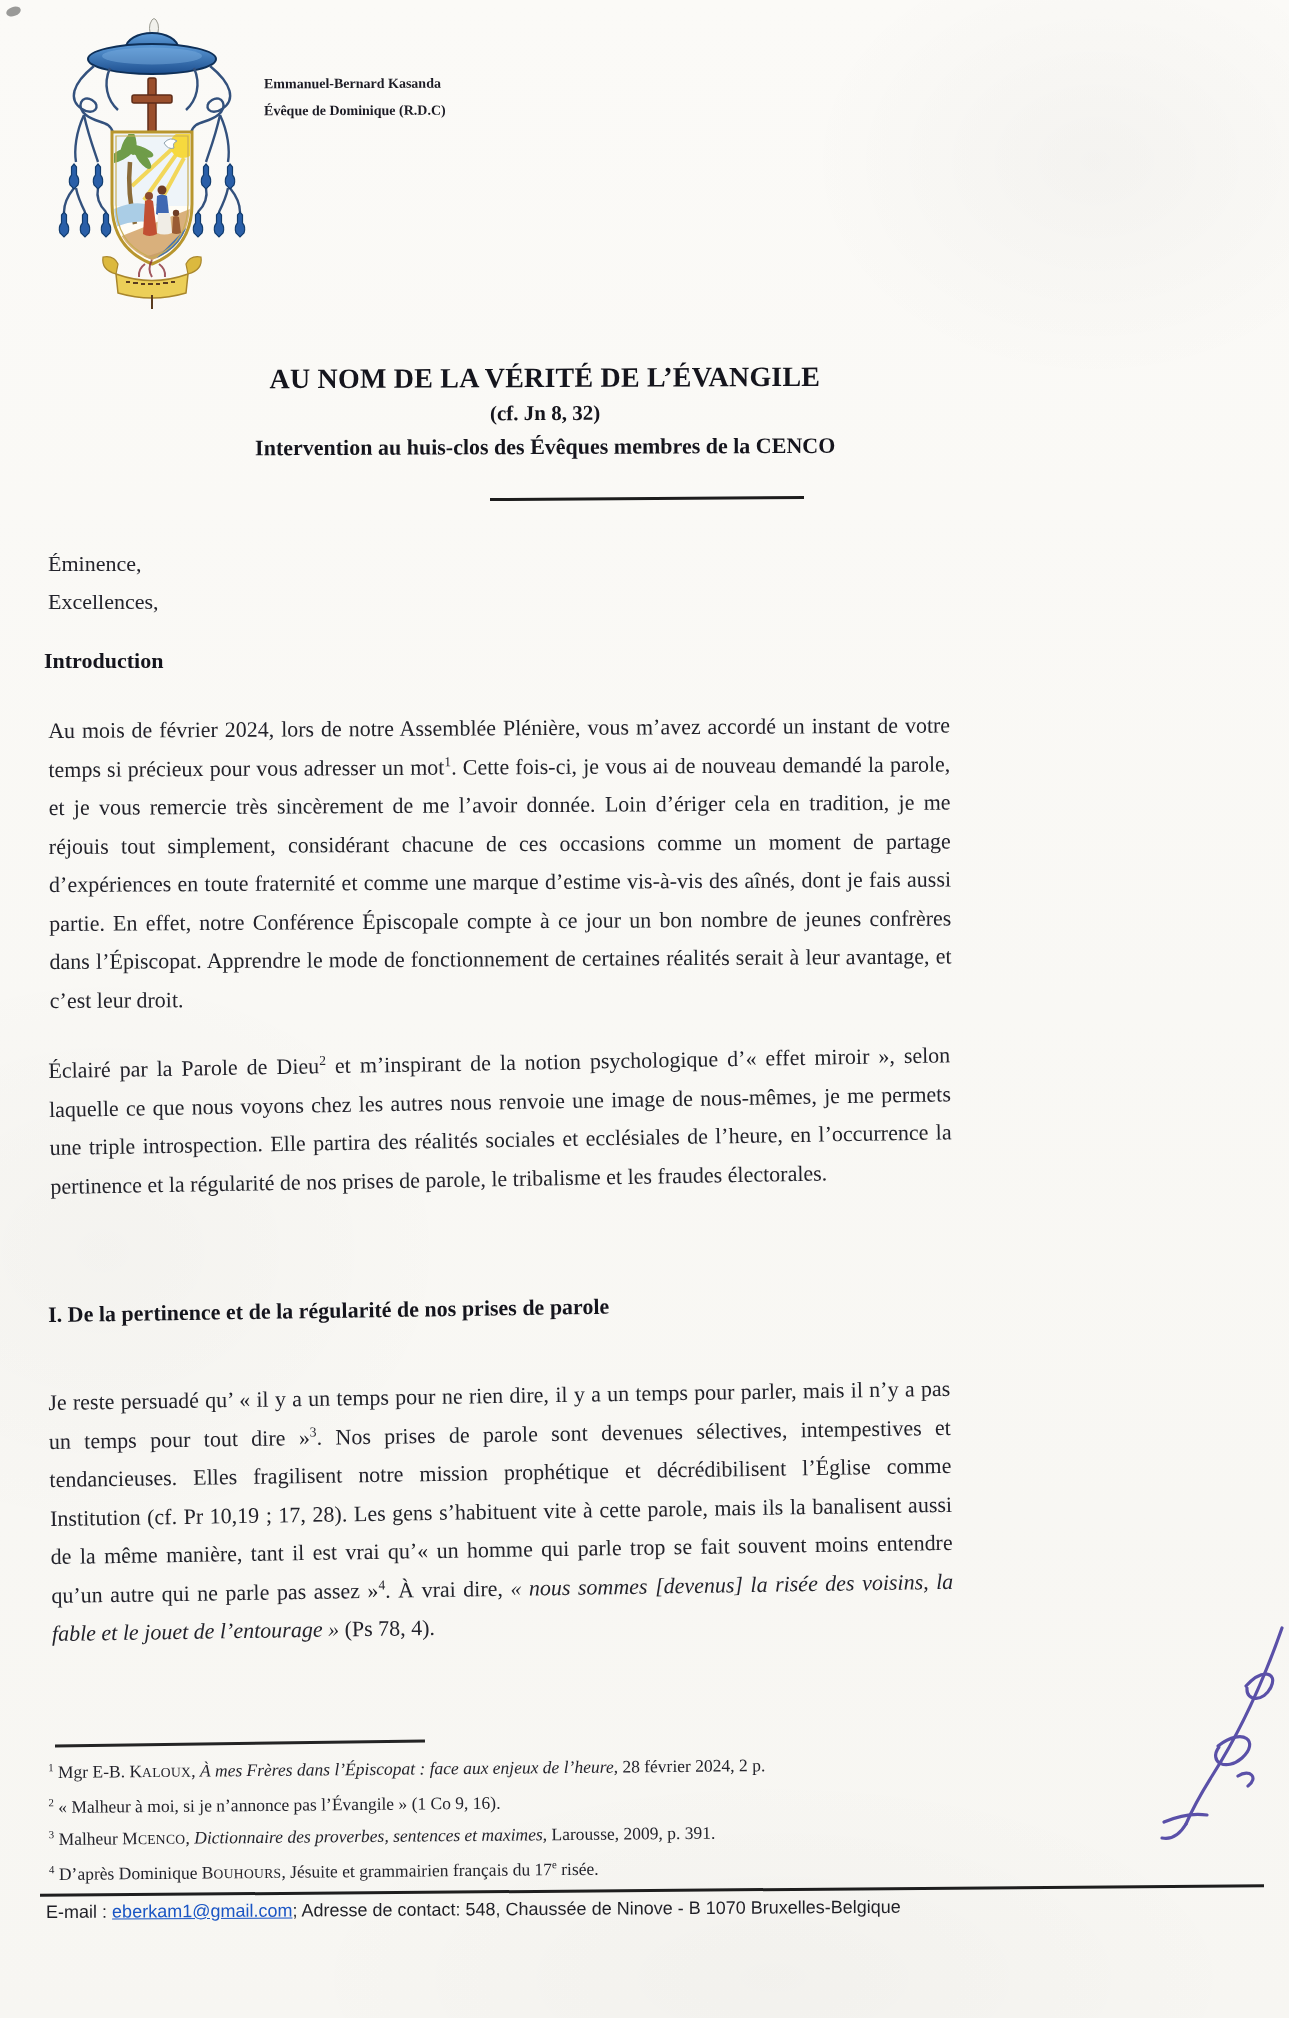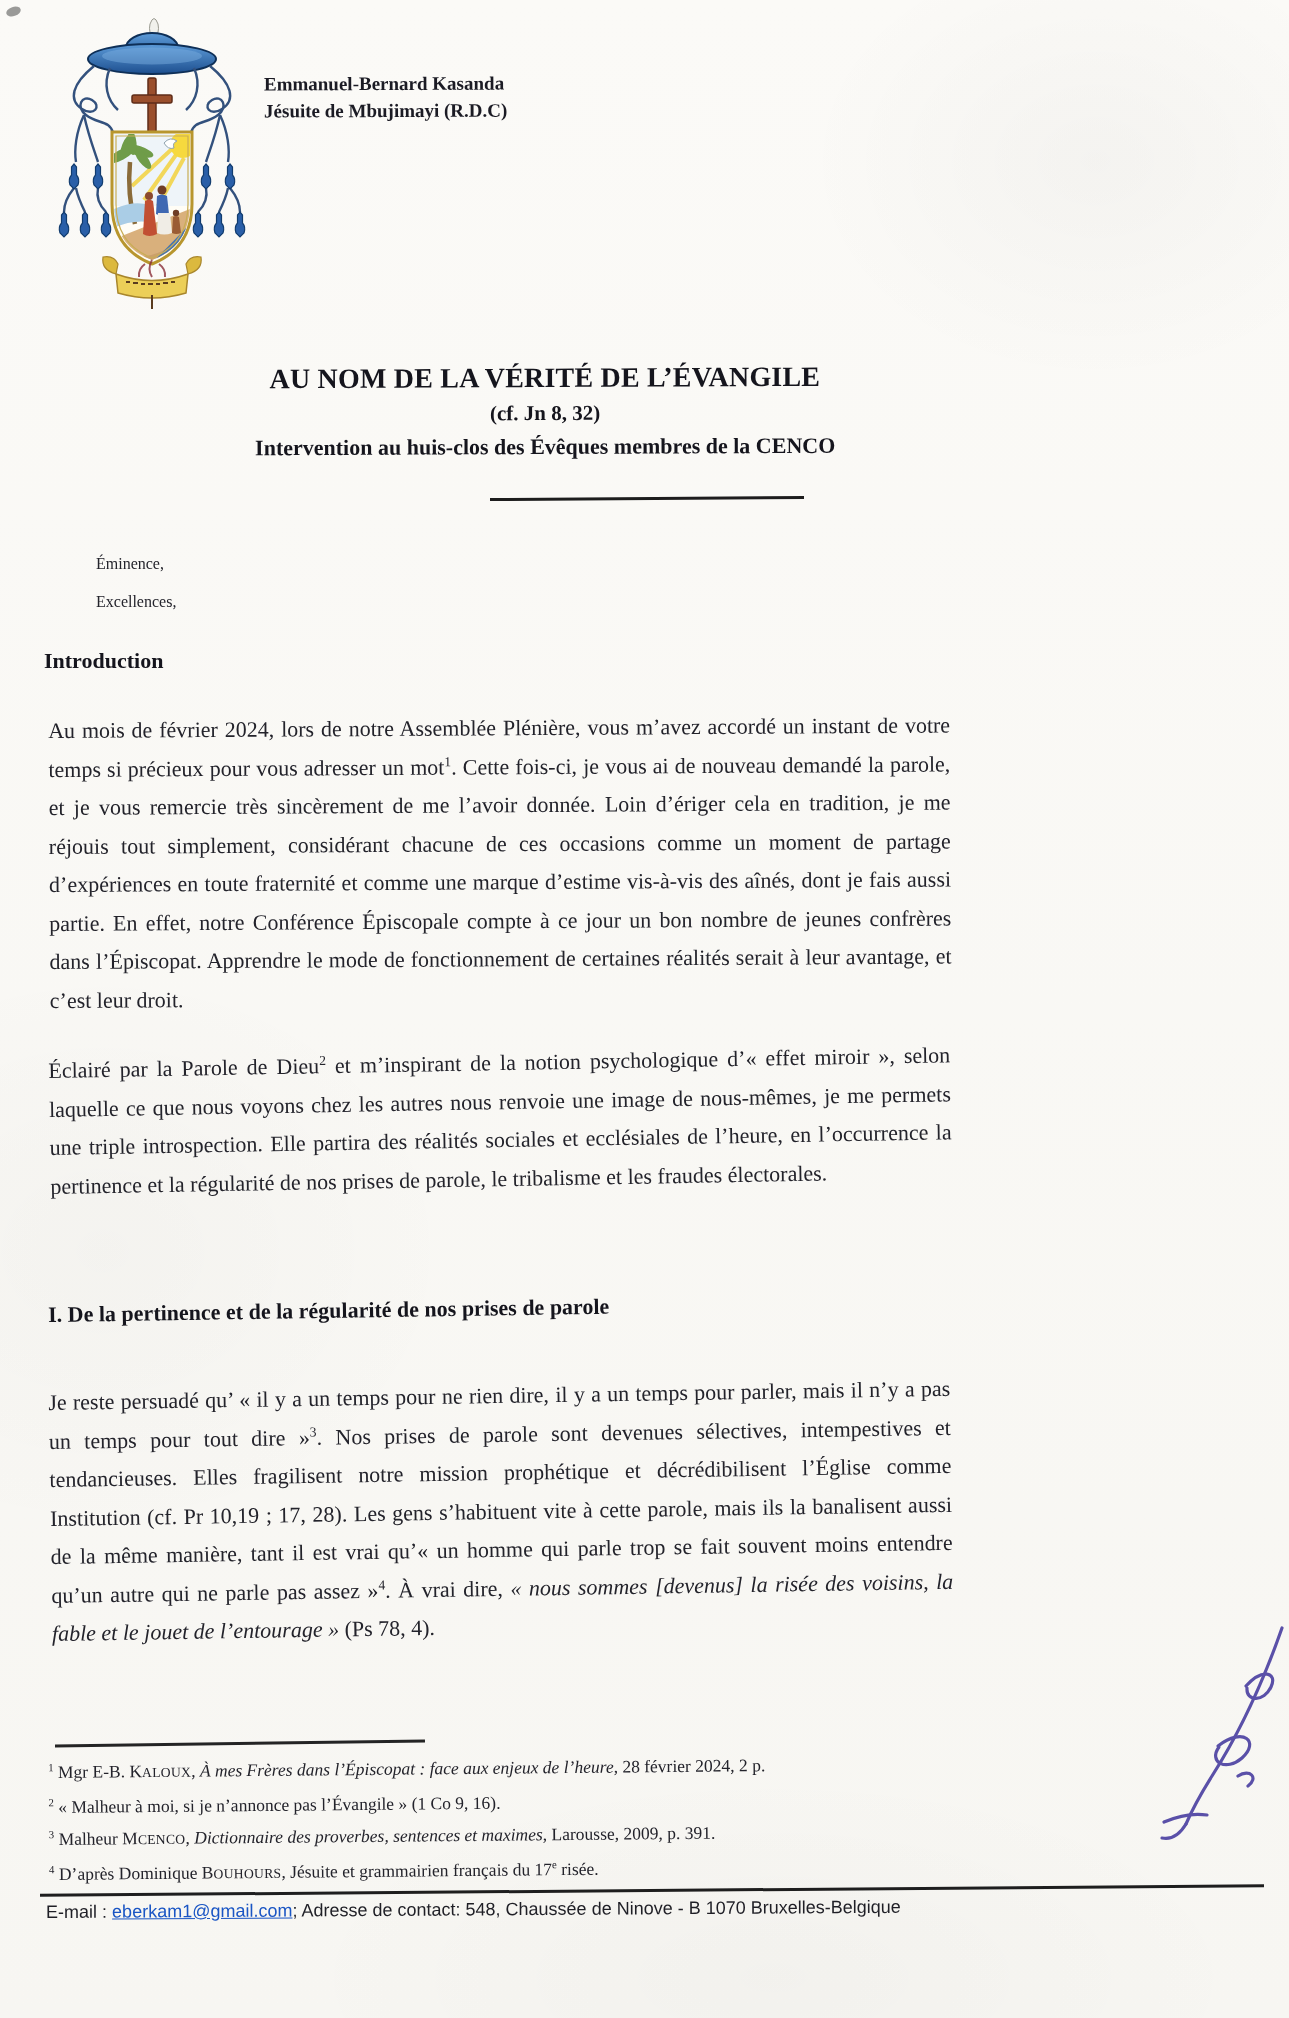--- a/index.html
+++ b/index.html
@@ -12,29 +12,29 @@
     background:
       radial-gradient(ellipse 420px 320px at 85% 8%, rgba(0,0,0,0.028), transparent 70%),
       radial-gradient(ellipse 520px 420px at 8% 62%, rgba(0,0,0,0.018), transparent 70%),
       radial-gradient(ellipse 700px 300px at 60% 98%, rgba(0,0,0,0.02), transparent 70%),
       linear-gradient(#fbfaf7, #f7f6f2);
   }
   .abs{position:absolute;}
   .corner-speck{left:6px;top:7px;width:15px;height:9px;background:#4a4a4a;opacity:.55;border-radius:50%;transform:rotate(-18deg);}
   
   .coat{left:52px;top:12px;width:200px;height:300px;}
-  .lh-text{left:264px;top:70px;font-weight:bold;font-size:19px;line-height:27px;color:#1b1b24;transform:rotate(-0.2deg);}
+  .lh-text{left:264px;top:70px;font-weight:bold;font-size:14px;line-height:27px;color:#1b1b24;transform:rotate(-0.2deg);}
   
   .heading{left:0;top:362px;width:1090px;text-align:center;transform:rotate(-0.25deg);}
   .heading .t1{font-weight:bold;font-size:28px;letter-spacing:.2px;color:#15151d;}
   .heading .t2{font-weight:bold;font-size:21px;margin-top:7px;color:#15151d;}
   .heading .t3{font-weight:bold;font-size:22px;margin-top:8px;color:#15151d;}
   .title-rule{left:490px;top:497px;width:314px;height:3px;background:#1d1d1d;transform:rotate(-0.4deg);}
   
-  .salutation{left:48px;top:545px;font-size:16px;line-height:38px;margin-left:48px;}
+  .salutation{left:48px;top:545px;font-size:22px;line-height:38px;}
   .intro-head{left:44px;top:648px;font-size:22px;font-weight:bold;color:#15151d;}
   .para{left:48px;width:902px;font-size:22px;line-height:38.5px;text-align:justify;transform-origin:left top;}
   .p1{top:712px;transform:rotate(-0.35deg);}
   .p2{top:1052px;transform:rotate(-1.0deg);}
   .sec1{left:48px;top:1302px;font-size:22px;font-weight:bold;color:#15151d;transform:rotate(-0.85deg);transform-origin:left top;}
   .p3{top:1384px;transform:rotate(-0.9deg);}
   .seg-i{font-style:italic;}
   .seg-sc{font-size:0.78em;letter-spacing:.02em;}
   sup{font-size:0.62em;line-height:0;vertical-align:super;}
   
@@ -181,21 +181,21 @@
             <rect x="111" y="270" width="5" height="2"></rect>
           <rect x="119" y="269" width="4" height="2"></rect>
         </g>
         <line x1="100" y1="283" x2="100" y2="297" stroke="#5a3c20" stroke-width="2"></line>
       </g>
     </svg>
   </div>
 
   <div class="abs lh-text">
     <div>Emmanuel-Bernard Kasanda</div>
-    <div>Jésuite de Mbujimayi (R.D.C)</div>
+    <div>Évêque de Dominique (R.D.C)</div>
   </div>
 
   <div class="abs heading">
     <div class="t1">AU NOM DE LA VÉRITÉ DE L’ÉVANGILE</div>
     <div class="t2">(cf. Jn 8, 32)</div>
     <div class="t3">Intervention au huis-clos des Évêques membres de la CENCO</div>
   </div>
   <div class="abs title-rule"></div>
 
   <div class="abs salutation">

